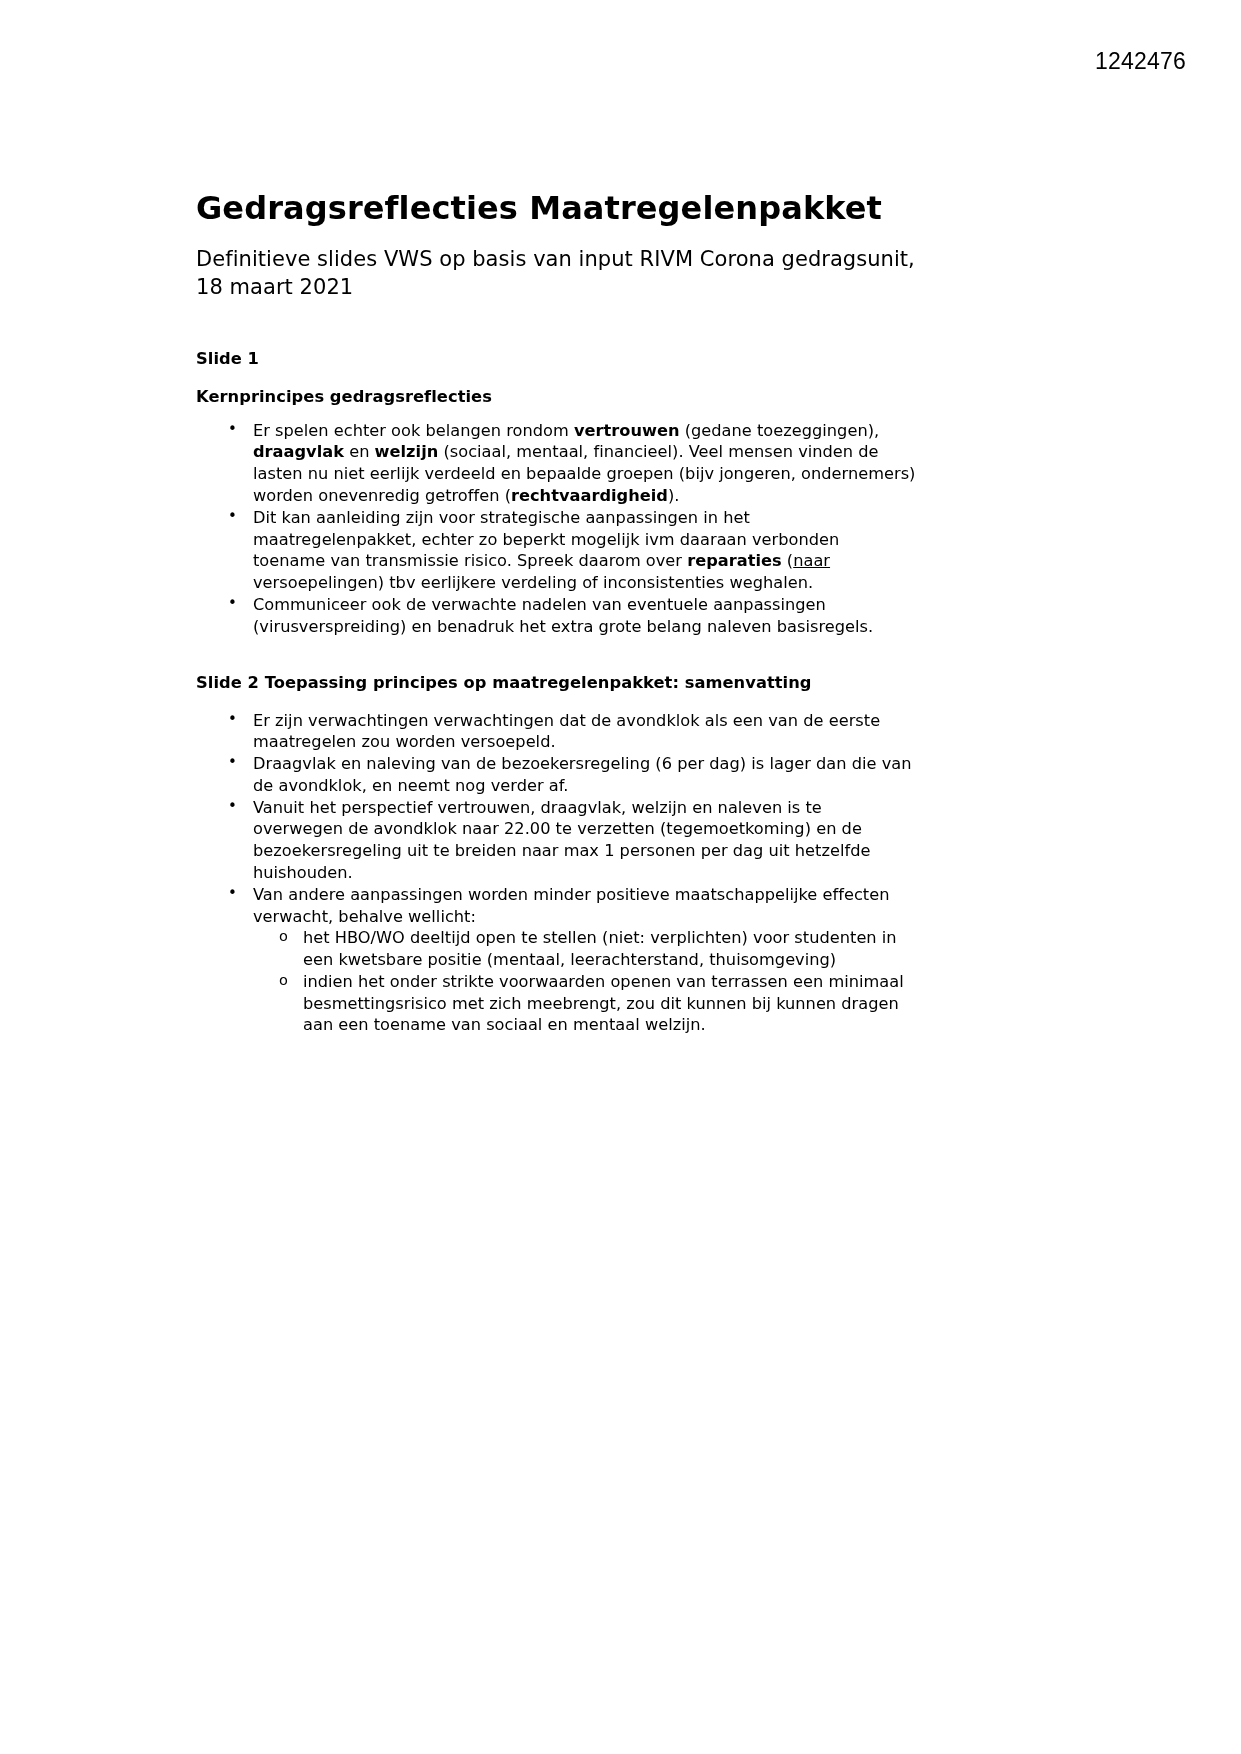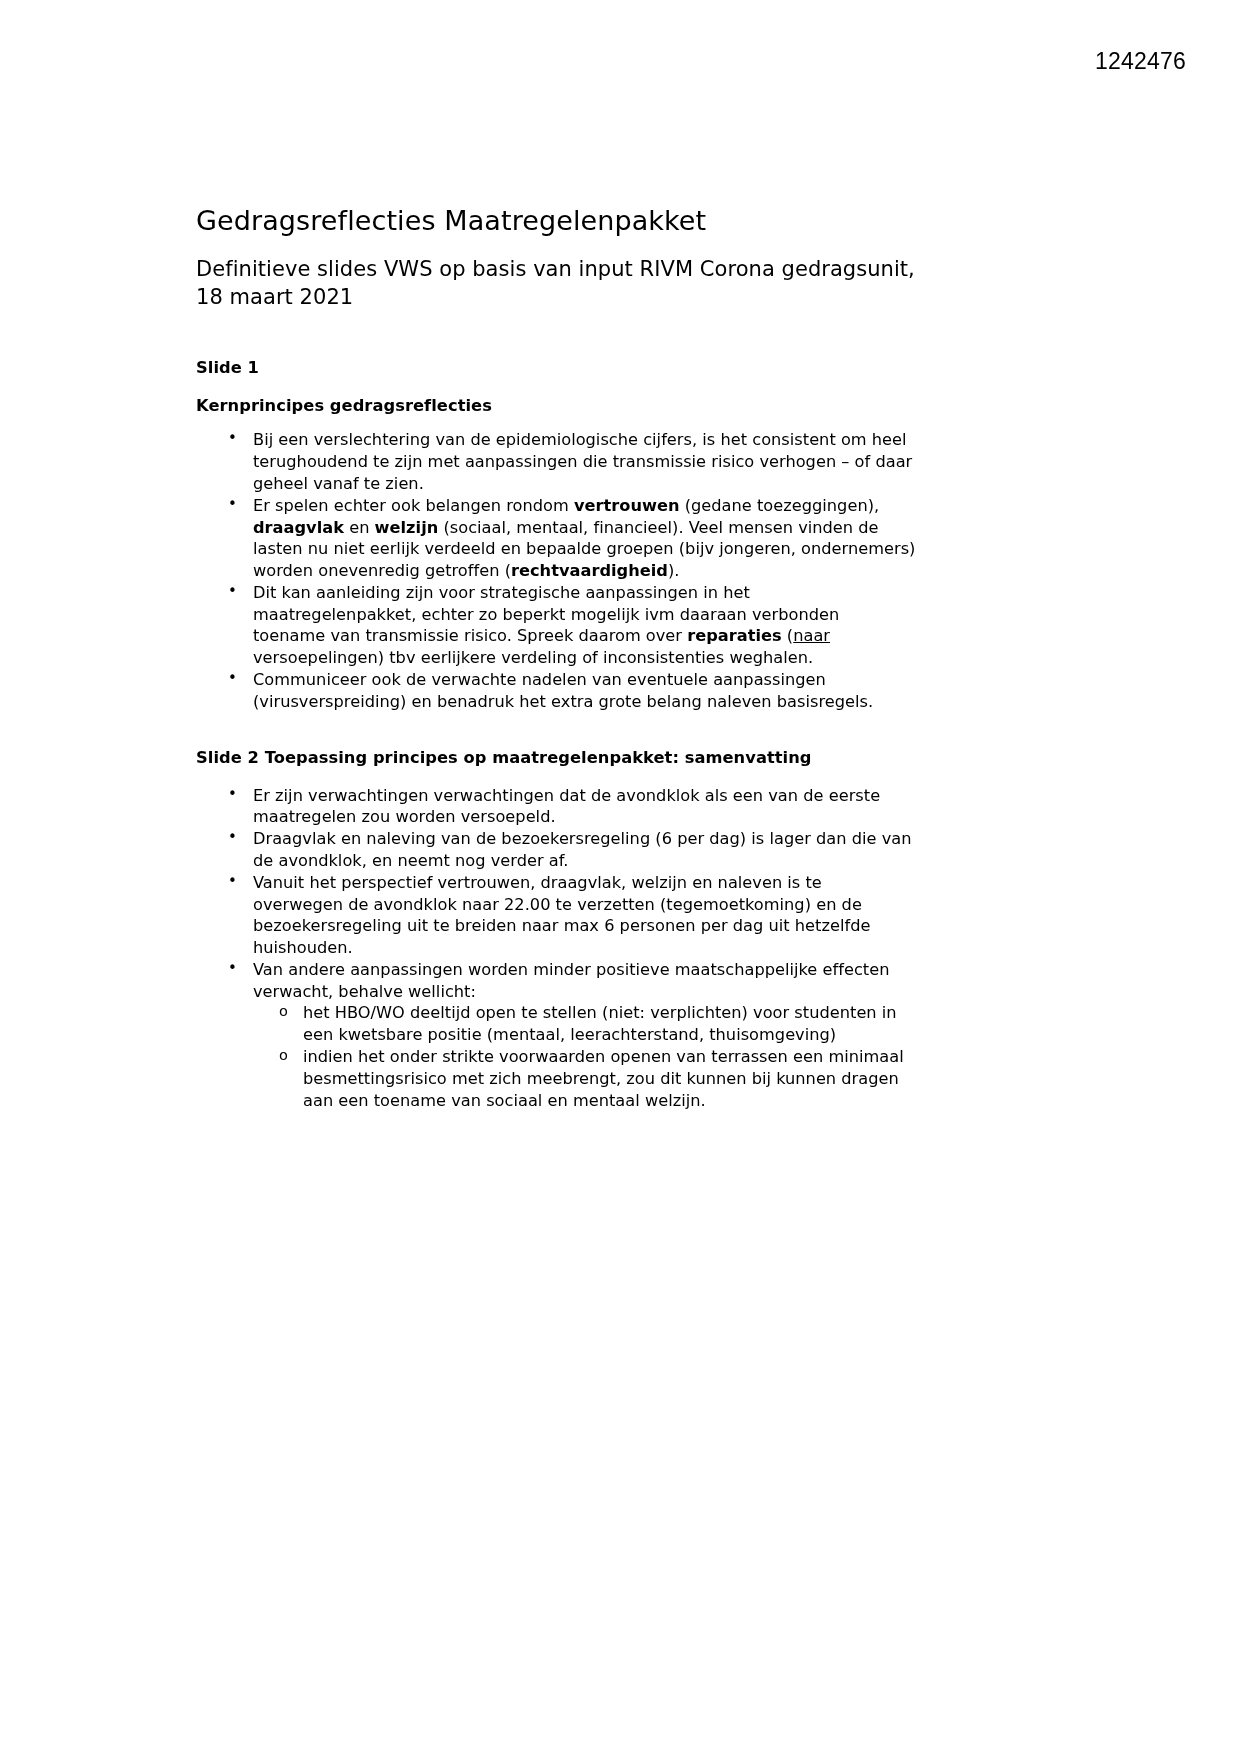--- a/index.html
+++ b/index.html
@@ -31,23 +31,23 @@
     color: #000;
     font-family: "Liberation Sans", sans-serif;
   }
   .content {
     position: absolute;
     left: 196px;
     top: 188px;
     width: 720px;
   }
   h1.doc-title {
-    font-size: 27px;
-    font-weight: normal;
-    margin: 16px 0 17px 0;
+    font-size: 32px;
+    font-weight: bold;
+    margin: 0 0 17px 0;
     letter-spacing: 0.1px;
     line-height: 1.25;
   }
   .doc-subtitle {
     font-size: 21px;
     margin: 0 0 46px 0;
     line-height: 1.35;
     letter-spacing: 0.05px;
   }
   h2.slide-heading {
@@ -118,34 +118,33 @@
 
     <h1 class="doc-title">Gedragsreflecties Maatregelenpakket</h1>
 
     <p class="doc-subtitle">Definitieve slides VWS op basis van input RIVM Corona gedragsunit, 18 maart 2021</p>
 
     <h2 class="slide-heading">Slide 1</h2>
 
     <h3 class="sub-heading">Kernprincipes gedragsreflecties</h3>
 
     <ul class="bullets">
-      <li><span>Bij een verslechtering van de epidemiologische cijfers, is het consistent om heel terughoudend te zijn met aanpassingen die transmissie risico verhogen – of daar geheel vanaf te zien.</span></li>
       <li><span>Er spelen echter ook belangen rondom <b>vertrouwen</b> (gedane toezeggingen), <b>draagvlak</b> en <b>welzijn</b> (sociaal, mentaal, financieel). Veel mensen vinden de lasten nu niet eerlijk verdeeld en bepaalde groepen (bijv jongeren, ondernemers) worden onevenredig getroffen (<b>rechtvaardigheid</b>).</span></li>
       <li><span>Dit kan aanleiding zijn voor strategische aanpassingen in het maatregelenpakket, echter zo beperkt mogelijk ivm daaraan verbonden toename van transmissie risico. Spreek daarom over <b>reparaties</b> (<u>naar </u>versoepelingen) tbv eerlijkere verdeling of inconsistenties weghalen.</span></li>
       <li><span>Communiceer ook de verwachte nadelen van eventuele aanpassingen (virusverspreiding) en benadruk het extra grote belang naleven basisregels.</span></li>
     </ul>
 
     <div class="spacer-lg"></div>
 
     <h2 class="slide-heading">Slide 2 Toepassing principes op maatregelenpakket: samenvatting</h2>
 
     <ul class="bullets">
       <li><span>Er zijn verwachtingen verwachtingen dat de avondklok als een van de eerste maatregelen zou worden versoepeld.</span></li>
       <li><span>Draagvlak en naleving van de bezoekersregeling (6 per dag) is lager dan die van de avondklok, en neemt nog verder af.</span></li>
-      <li><span>Vanuit het perspectief vertrouwen, draagvlak, welzijn en naleven is te overwegen de avondklok naar 22.00 te verzetten (tegemoetkoming) en de bezoekersregeling uit te breiden naar max 6 personen per dag uit hetzelfde huishouden.</span></li>
+      <li><span>Vanuit het perspectief vertrouwen, draagvlak, welzijn en naleven is te overwegen de avondklok naar 22.00 te verzetten (tegemoetkoming) en de bezoekersregeling uit te breiden naar max 1 personen per dag uit hetzelfde huishouden.</span></li>
       <li><span>Van andere aanpassingen worden minder positieve maatschappelijke effecten verwacht, behalve wellicht:</span>
         
       <ul class="sub-bullets">
           <li><span>het HBO/WO deeltijd open te stellen (niet: verplichten) voor studenten in een kwetsbare positie (mentaal, leerachterstand, thuisomgeving)</span></li>
           <li><span>indien het onder strikte voorwaarden openen van terrassen een minimaal besmettingsrisico met zich meebrengt, zou dit kunnen bij kunnen dragen aan een toename van sociaal en mentaal welzijn.</span></li>
         </ul></li>
     </ul>
 
   </div>
 </div>

